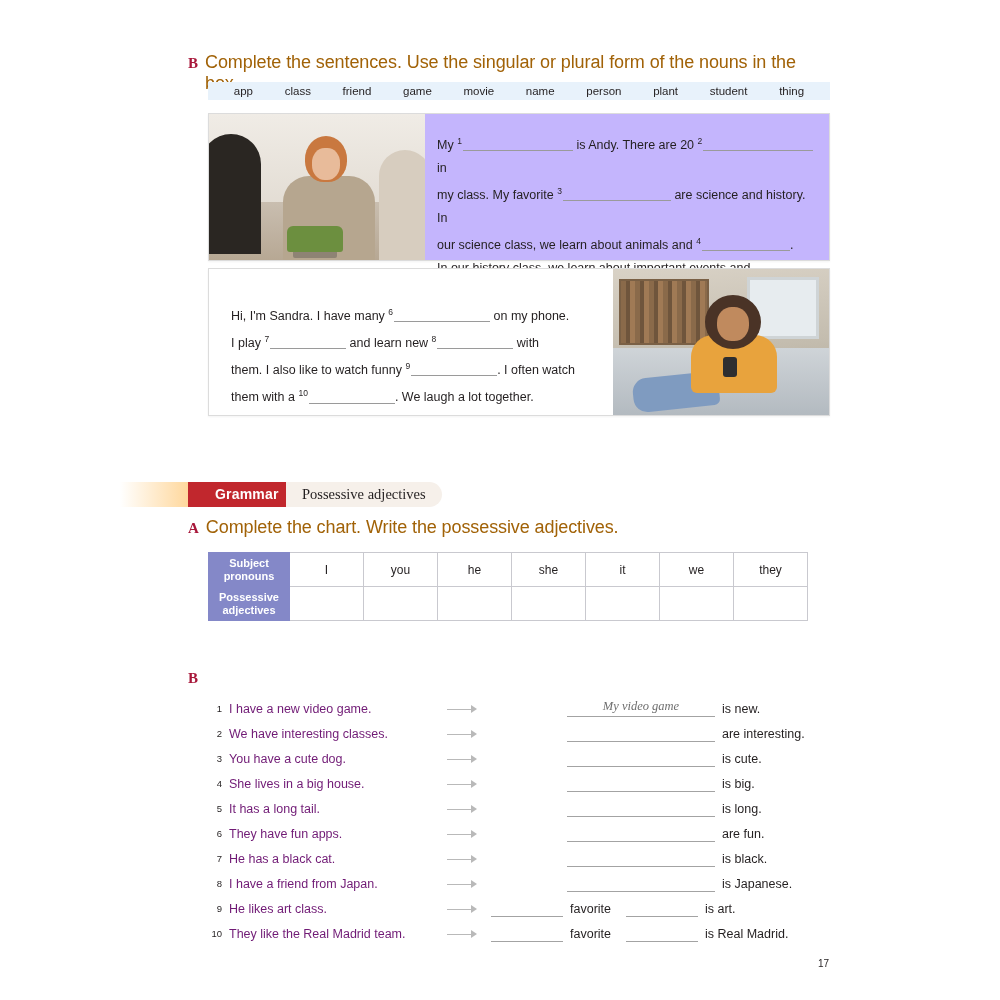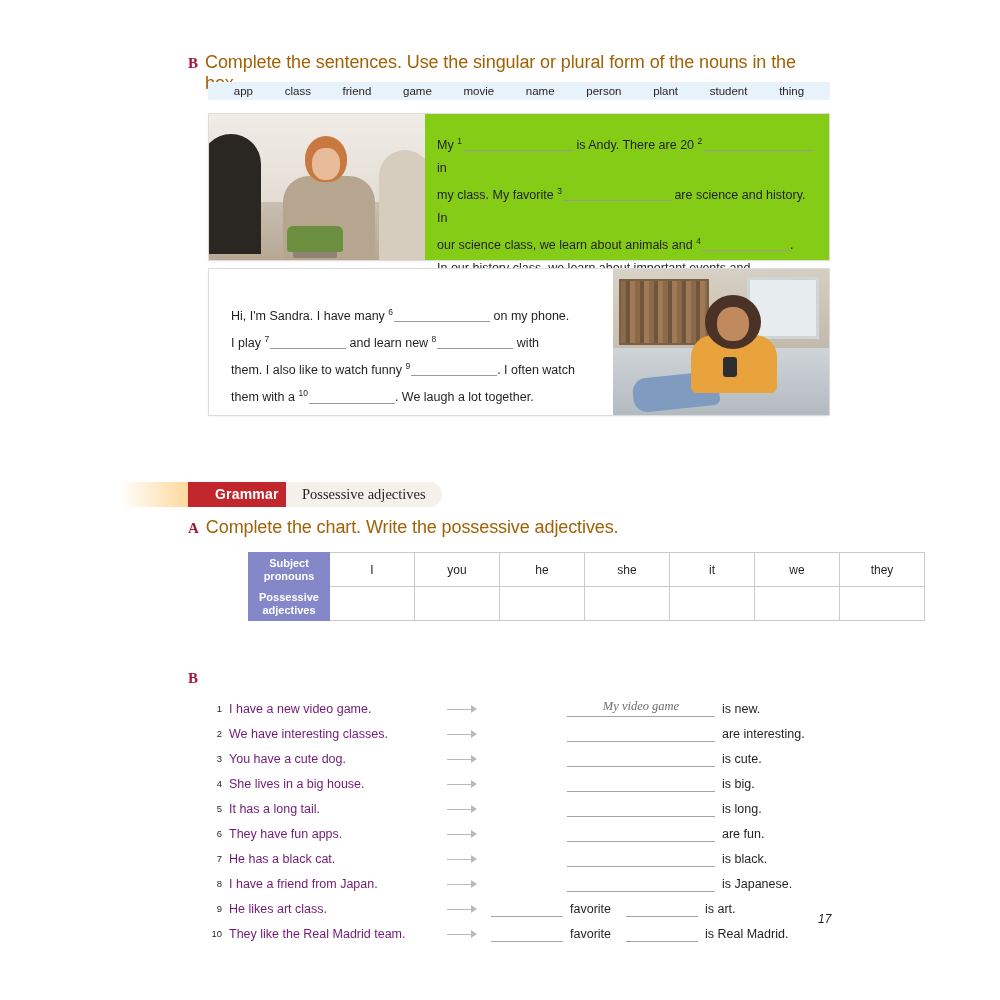--- a/index.html
+++ b/index.html
@@ -59,21 +59,21 @@
     color: #231f20;
   }
 
   
   .panel1 {
     position: absolute;
     left: 208px;
     top: 113px;
     width: 622px;
     height: 148px;
-    background: #84cc16;
+    background: #c4b5fd;
     border: 1px solid #dcdcdc;
     box-sizing: border-box;
     box-shadow: 0 1px 2px rgba(0,0,0,0.05);
   }
   .photo1 {
     position: absolute;
     left: 0px;
     top: 0px;
     width: 216px;
     height: 146px;
@@ -260,24 +260,23 @@
   
   .ex-a {
     position: absolute;
     left: 188px;
     top: 517px;
   }
   .chart {
     position: absolute;
     left: 208px;
     top: 552px;
-    width: 677px;
+    width: 600px;
     border-collapse: collapse;
     table-layout: fixed;
-    margin-left: 40px;
   }
   .chart td {
     border: 1px solid #c9c9cf;
     height: 31px;
     text-align: center;
     font-size: 12px;
     color: #231f20;
   }
   .chart td.hdr {
     background: #8488c8;
@@ -360,24 +359,23 @@
     text-align: right;
     padding-right: 4px;
     font-size: 12.5px;
   }
   .ans-blank.short { width: 72px; }
   .sent-right { font-size: 12.5px; }
 
   .page-num {
     position: absolute;
     left: 818px;
-    top: 912px;
-    font-size: 12px;
-    color: #231f20;
-    font-style: italic;
+    top: 958px;
+    font-size: 10px;
+    color: #231f20;
   }
 </style>
 </head>
 <body>
 
 <div class="ex-b-top">
   <div class="ex-head">
     <span class="ex-letter">B</span>
     <span class="ex-instr">Complete the sentences. Use the singular or plural form of the nouns in the box.</span>
   </div>

